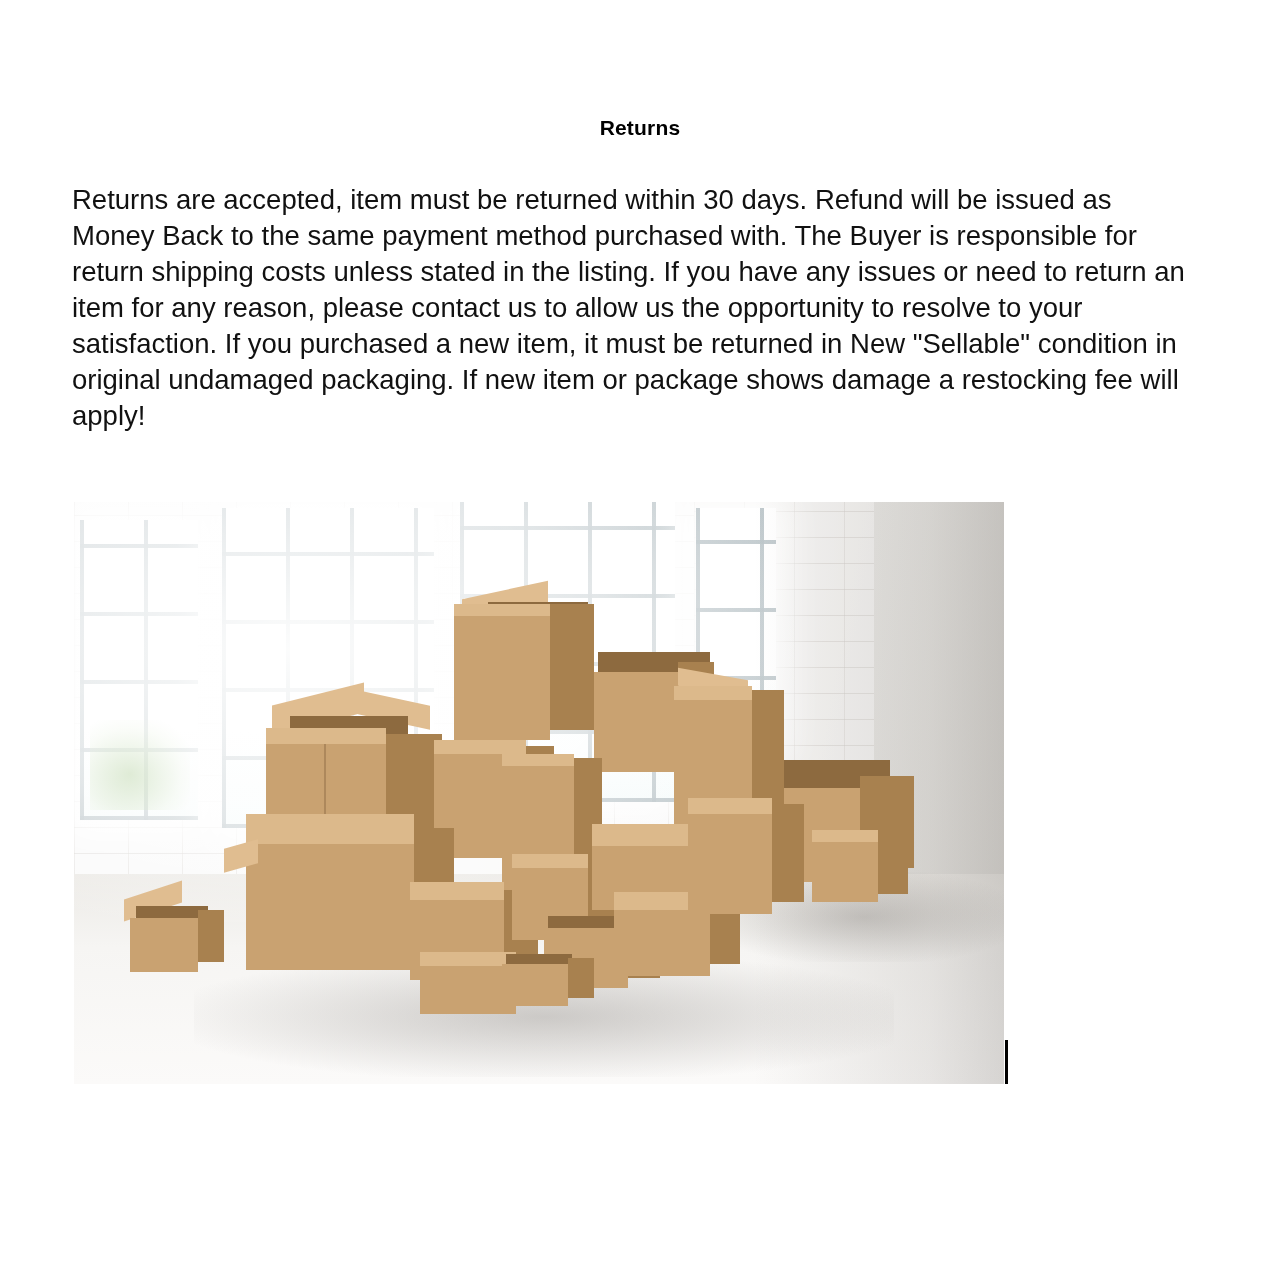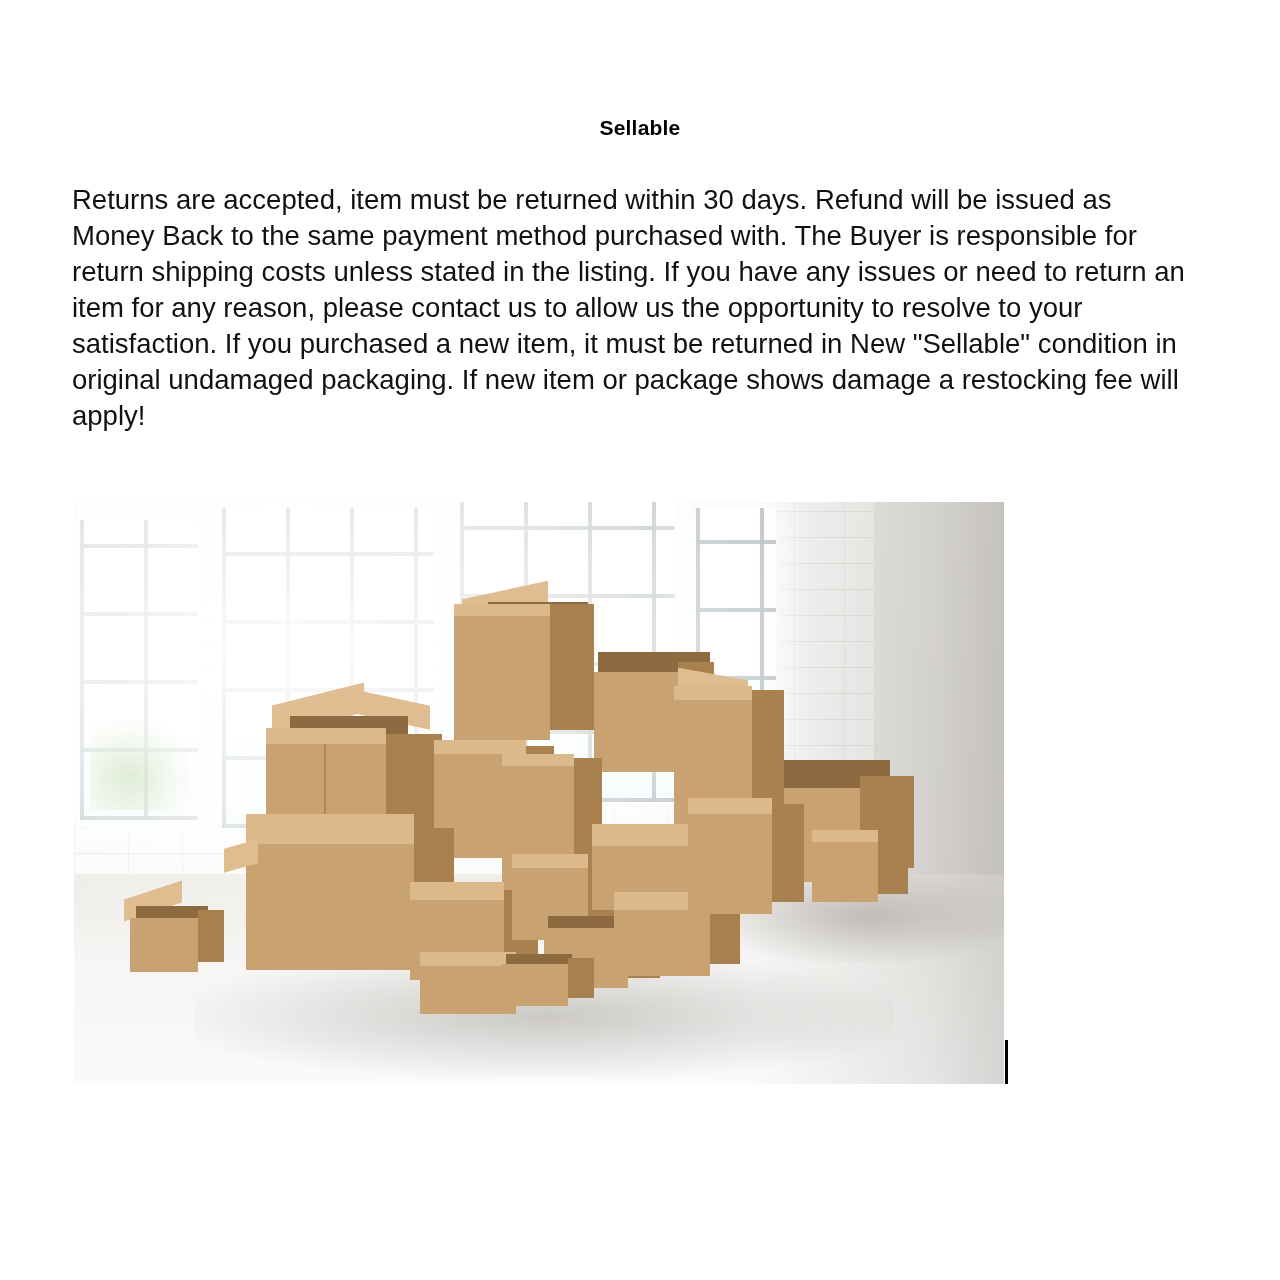--- a/index.html
+++ b/index.html
@@ -151,21 +151,21 @@
     width: 3px;
     height: 44px;
     background: #000000;
   }
 </style>
 </head>
 <body>
 
 <div class="page">
 
-  <div class="doc-title">Sellable</div>
+  <div class="doc-title">Returns</div>
 
   <div class="doc-body">Returns are accepted, item must be returned within 30 days. Refund will be issued as Money Back to the same payment method purchased with. The Buyer is responsible for return shipping costs unless stated in the listing. If you have any issues or need to return an item for any reason, please contact us to allow us the opportunity to resolve to your satisfaction. If you purchased a new item, it must be returned in New "Sellable" condition in original undamaged packaging. If new item or package shows damage a restocking fee will apply!</div>
 
   <div class="photo-frame">
     <div class="photo">
 
       <div class="wall"></div>
       <div class="brick"></div>
       <div class="brick2"></div>
       <div class="floor"></div>

